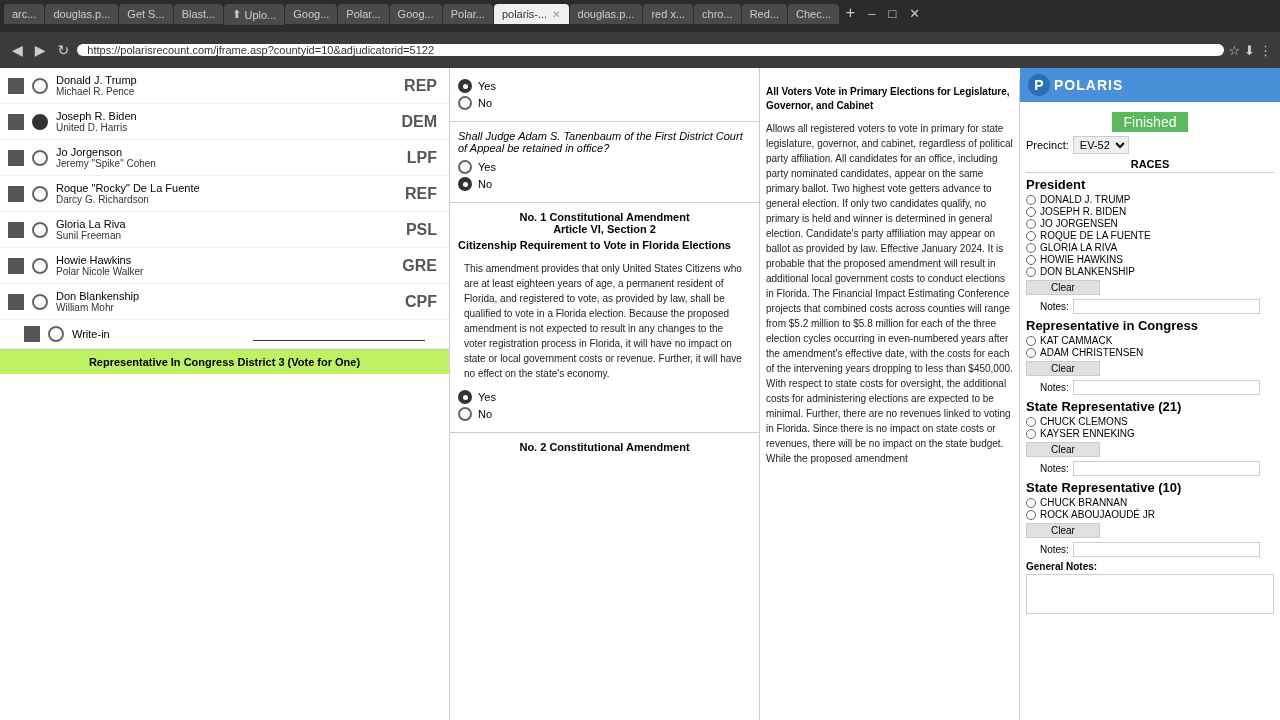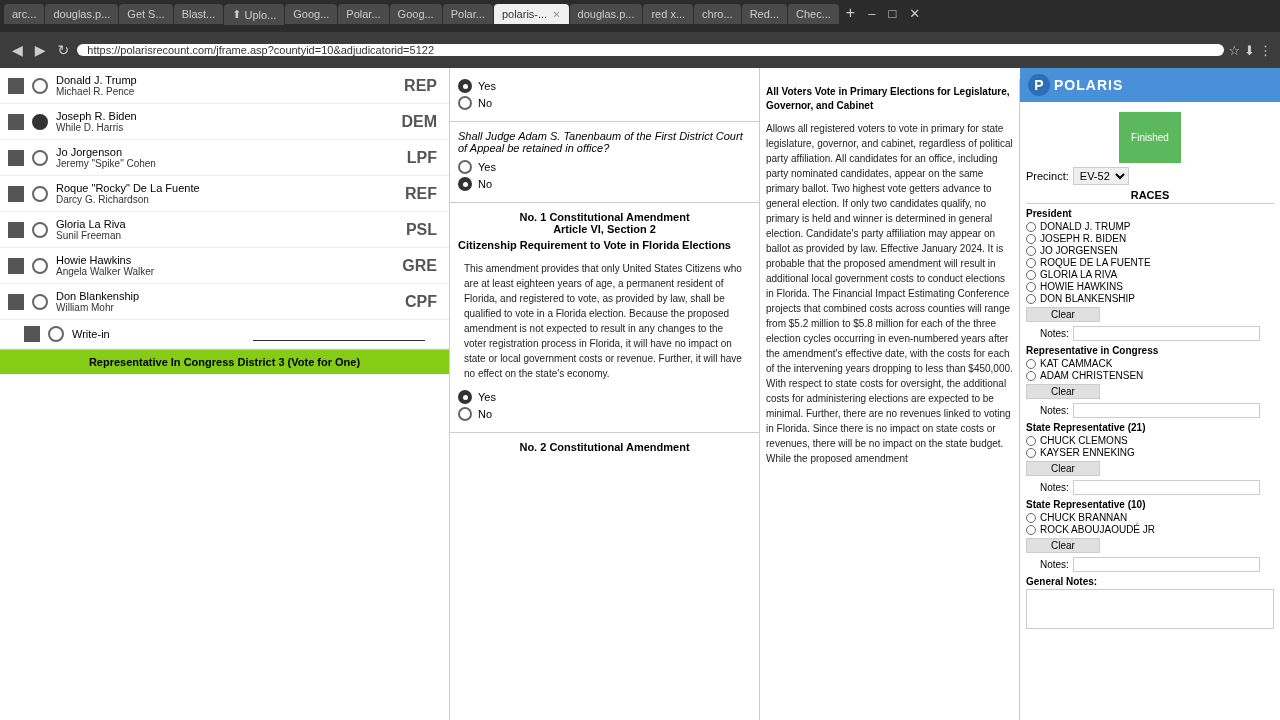--- a/index.html
+++ b/index.html
@@ -55,38 +55,38 @@
 
     
     .info-text { font-size: 10px; line-height: 1.5; padding: 6px; color: #222; }
     .info-header { font-weight: bold; font-size: 10px; padding: 6px 6px 2px; }
 
     
     .polaris-header { background: #4a90d9; padding: 6px 8px; display: flex; align-items: center; gap: 4px; }
     .polaris-logo { background: #2c6fb5; color: white; font-weight: bold; font-size: 14px; width: 22px; height: 22px; border-radius: 50%; display: flex; align-items: center; justify-content: center; }
     .polaris-title { color: white; font-weight: bold; font-size: 14px; letter-spacing: 1px; }
     .polaris-body { padding: 6px; }
-    .finished-btn { background: #5cb85c; color: white; border: none; padding: 20px 12px; font-size: 10px; cursor: pointer; margin: 4px auto; display: block; }
+    .finished-btn { background: #5cb85c; color: white; border: none; padding: 2px 12px; font-size: 14px; cursor: pointer; margin: 4px auto; display: block; }
     .precinct-row { display: flex; align-items: center; gap: 4px; margin: 4px 0; font-size: 11px; }
     .precinct-select { font-size: 11px; padding: 1px 2px; border: 1px solid #ccc; }
     .races-header { font-size: 11px; font-weight: bold; text-align: center; margin: 4px 0; border-bottom: 1px solid #ccc; padding-bottom: 2px; }
     .race-section { margin: 4px 0; }
-    .race-title { font-size: 10px; font-weight: bold; margin-bottom: 2px; }
+    .race-title { font-size: 13px; font-weight: bold; margin-bottom: 2px; }
     .race-option { display: flex; align-items: center; gap: 4px; font-size: 10px; margin: 1px 0; cursor: pointer; }
     .race-radio { width: 10px; height: 10px; border-radius: 50%; border: 1px solid #666; flex-shrink: 0; }
     .clear-btn { background: #e0e0e0; border: 1px solid #ccc; font-size: 10px; padding: 1px 24px; cursor: pointer; margin: 2px 0; text-align: center; }
     .notes-row { display: flex; align-items: center; gap: 4px; font-size: 10px; margin: 2px 14px; }
     .notes-input { border: 1px solid #ccc; font-size: 10px; padding: 1px 3px; flex: 1; }
     .general-notes-label { font-size: 10px; font-weight: bold; margin: 4px 0 2px; }
     .general-notes-area { width: 100%; height: 40px; border: 1px solid #ccc; font-size: 10px; resize: none; }
 
     .write-in-row { display: flex; align-items: center; padding: 6px 24px; border-bottom: 1px solid #eee; }
     .write-in-line { flex: 1; border-bottom: 1px solid #333; margin-left: 8px; height: 14px; }
 
-    .rep-header { background: #84cc16; padding: 6px 8px; font-size: 11px; font-weight: bold; text-align: center; border-top: 1px solid #ccc; }
+    .rep-header { background: #bef264; padding: 6px 8px; font-size: 11px; font-weight: bold; text-align: center; border-top: 1px solid #ccc; }
   </style>
 </head>
 <body>
 
 <div class="browser-chrome">
 
   <div class="tab-bar">
     <div class="tab">arc...</div>
     <div class="tab">douglas.p...</div>
     <div class="tab">Get S...</div>
@@ -135,21 +135,21 @@
         <div class="running-mate">Michael R. Pence</div>
       </div>
       <div class="party-label">REP</div>
     </div>
 
     <div class="candidate-row">
       <div class="checkbox-square"></div>
       <div class="candidate-radio filled"></div>
       <div class="candidate-name">
         <div>Joseph R. Biden</div>
-        <div class="running-mate">While D. Harris</div>
+        <div class="running-mate">United D. Harris</div>
       </div>
       <div class="party-label">DEM</div>
     </div>
 
     <div class="candidate-row">
       <div class="checkbox-square"></div>
       <div class="candidate-radio"></div>
       <div class="candidate-name">
         <div>Jo Jorgenson</div>
         <div class="running-mate">Jeremy "Spike" Cohen</div>
@@ -175,21 +175,21 @@
         <div class="running-mate">Sunil Freeman</div>
       </div>
       <div class="party-label">PSL</div>
     </div>
 
     <div class="candidate-row">
       <div class="checkbox-square"></div>
       <div class="candidate-radio"></div>
       <div class="candidate-name">
         <div>Howie Hawkins</div>
-        <div class="running-mate">Angela Walker Walker</div>
+        <div class="running-mate">Polar Nicole Walker</div>
       </div>
       <div class="party-label">GRE</div>
     </div>
 
     <div class="candidate-row">
       <div class="checkbox-square"></div>
       <div class="candidate-radio"></div>
       <div class="candidate-name">
         <div>Don Blankenship</div>
         <div class="running-mate">William Mohr</div>

